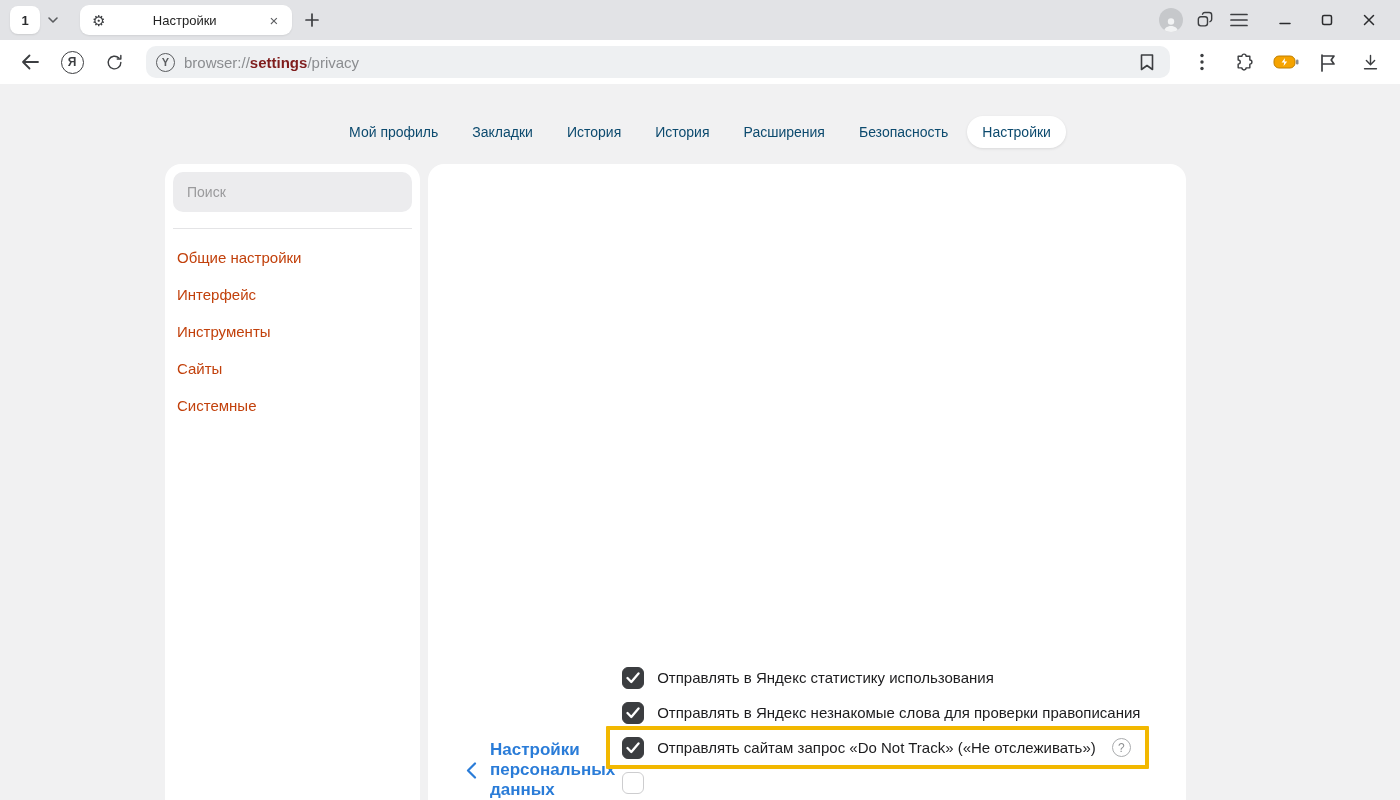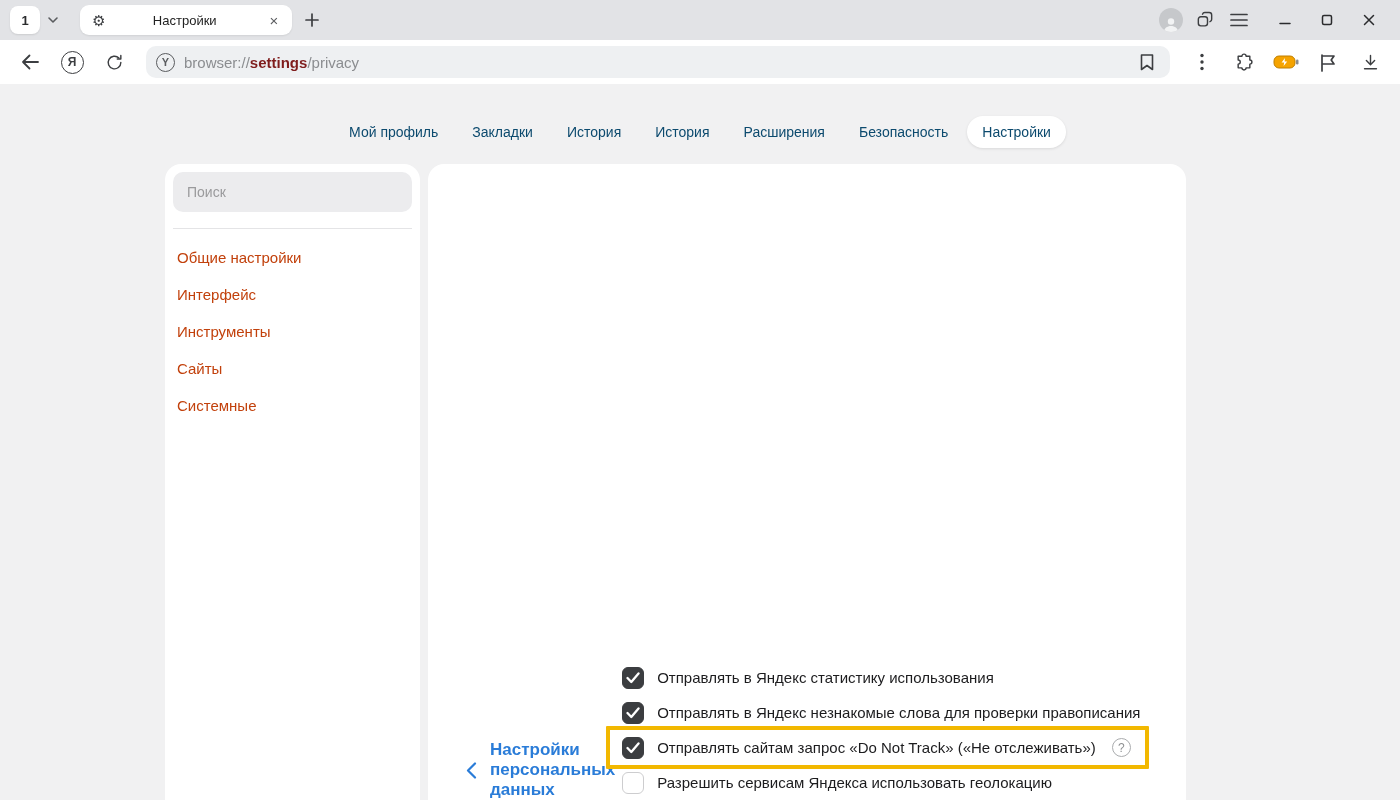--- a/index.html
+++ b/index.html
@@ -267,21 +267,20 @@
                 <svg width="14" height="12" viewBox="0 0 14 12">
                   <path d="M1.5 6l3.8 4L12.5 1.5" fill="none" stroke="#fff" stroke-width="2.3" stroke-linecap="round" stroke-linejoin="round"></path>
                 </svg>
               </span>
             <span class="cbx-label">Отправлять сайтам запрос «Do Not Track» («Не отслеживать»)</span>
             <span class="help-badge" style="display: flex;">?</span>
           </div>
 
           <div class="cbx-row">
             <span class="cbx"></span>
-            <span class="cbx-label">Разрешить сервисам Яндекса использовать геолокацию</span>
 
           </div>
 
         </div>
       </main>
 
     </div>
   </div>
 </div>
 

